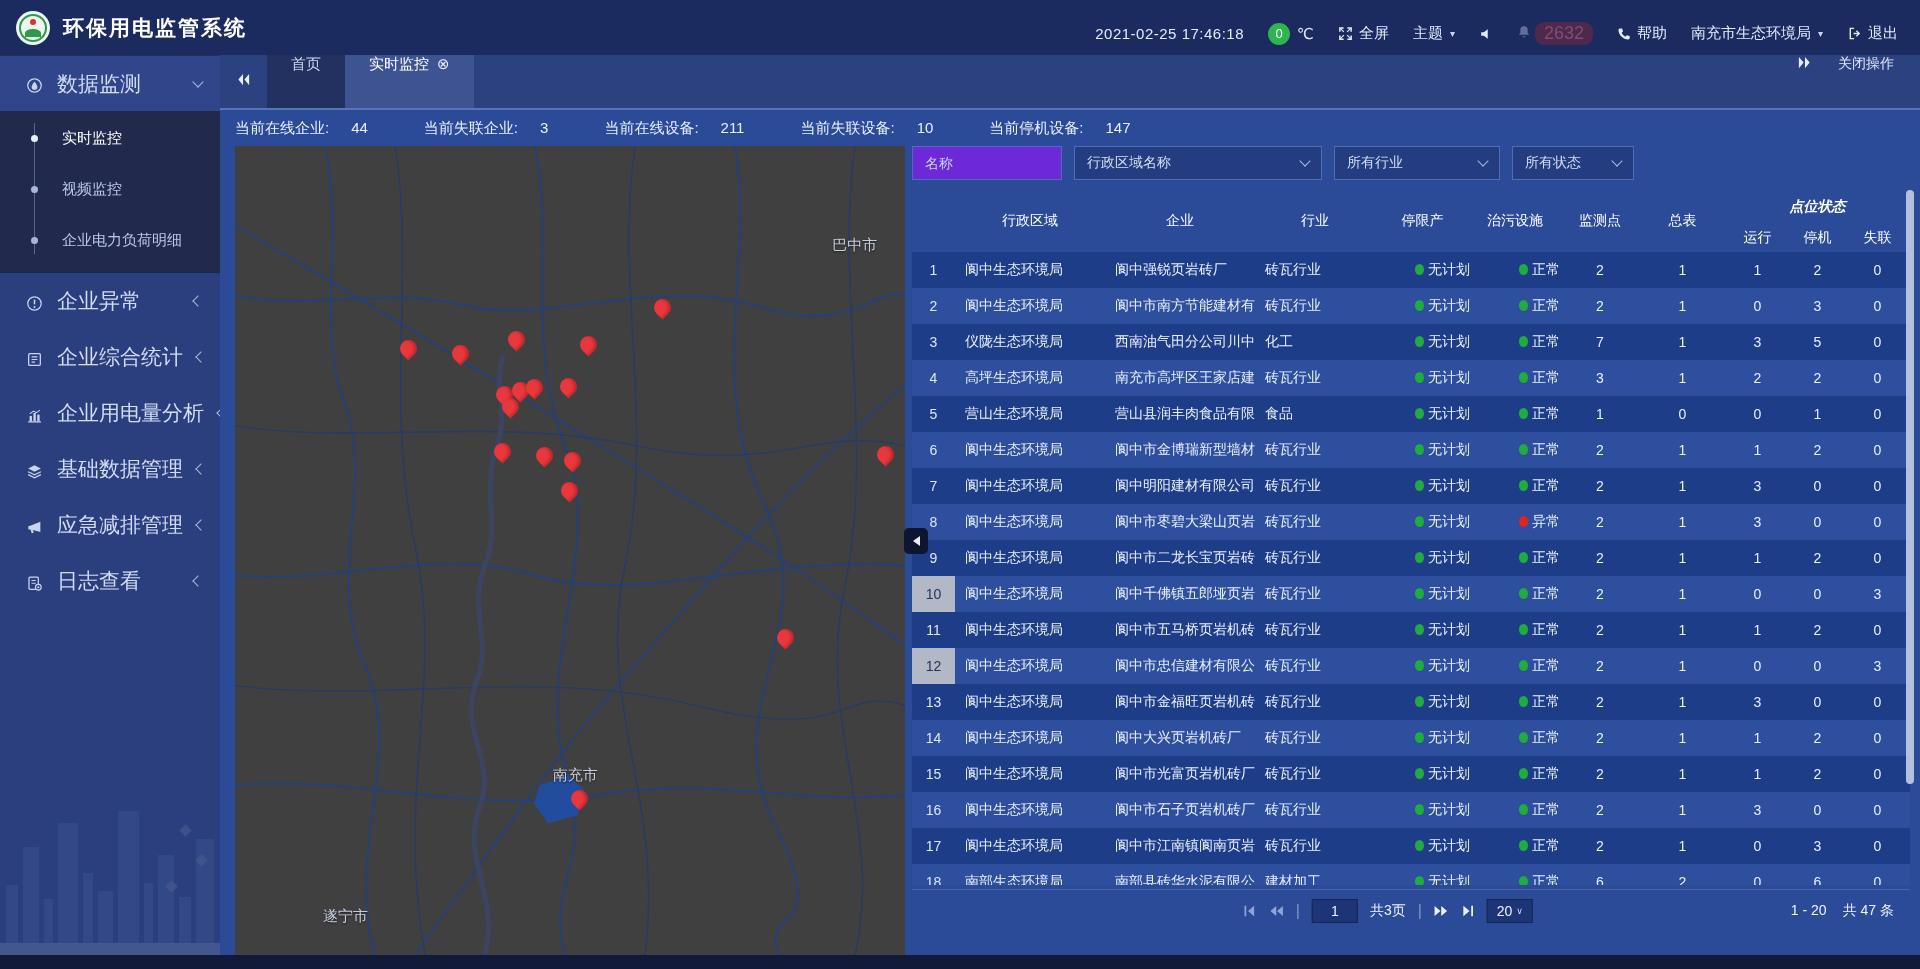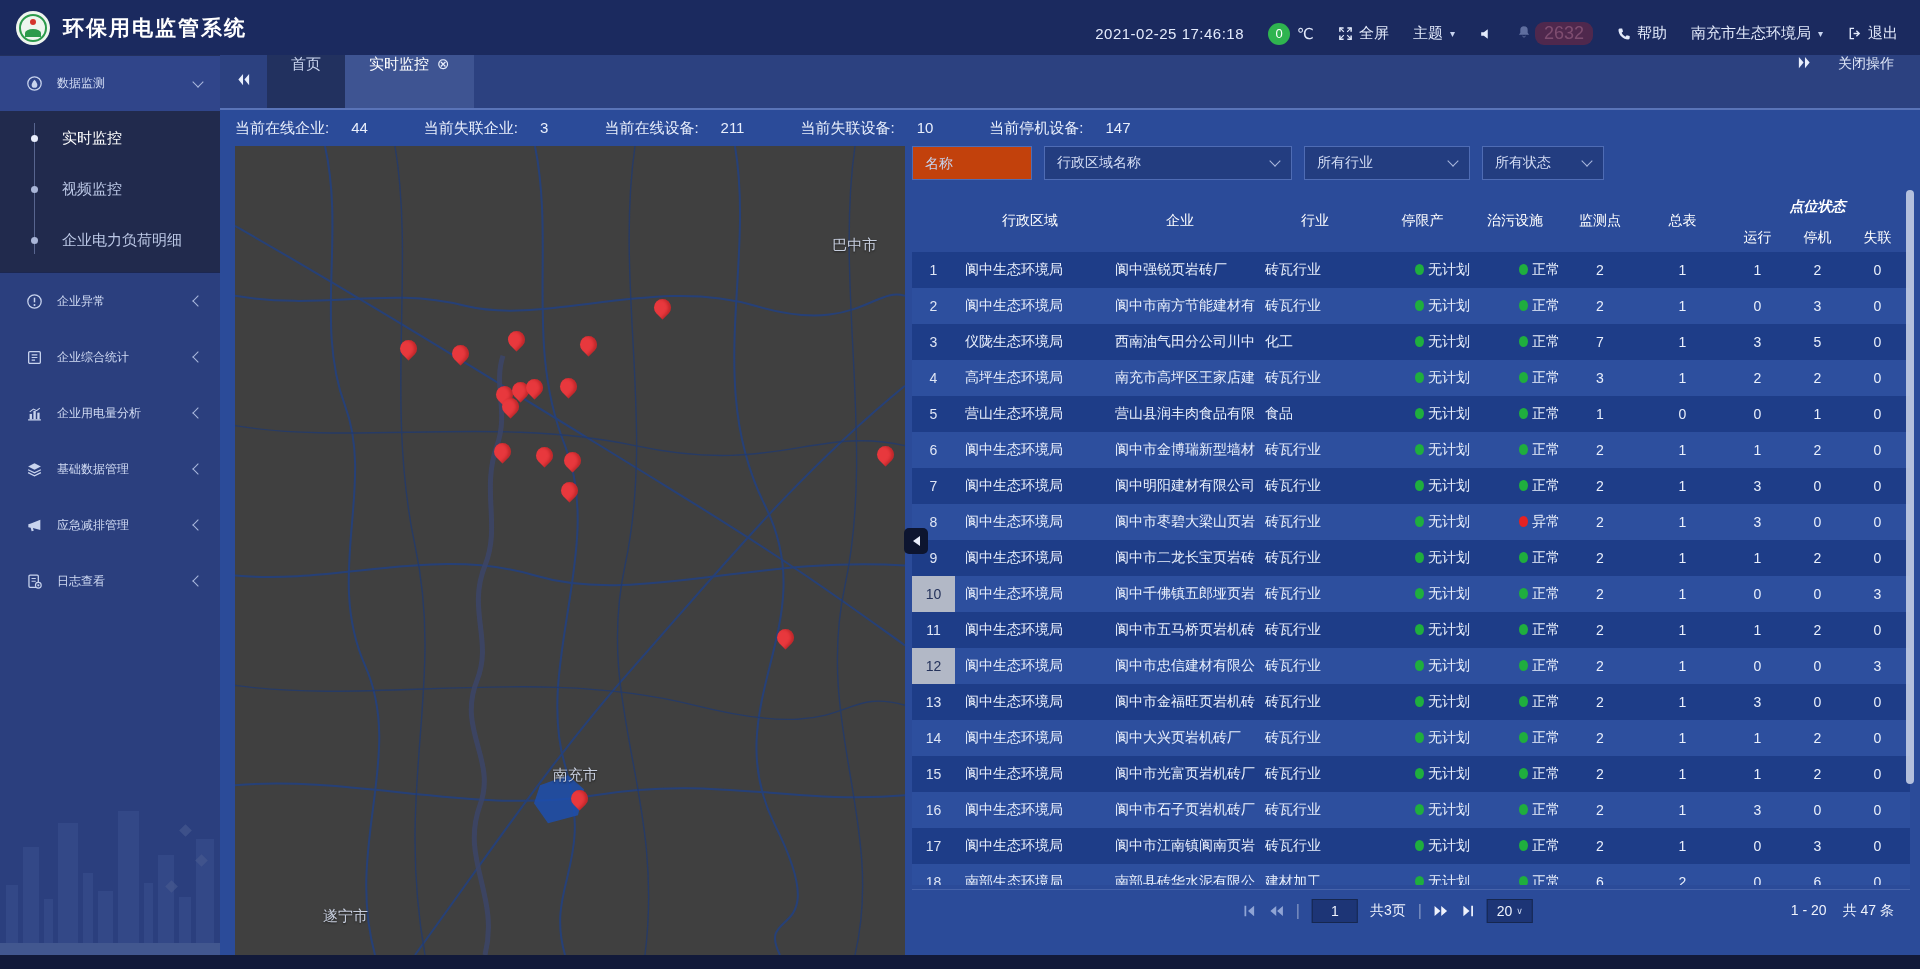--- a/index.html
+++ b/index.html
@@ -21,21 +21,21 @@
   .temp{display:flex;align-items:center;gap:7px;}
   .temp-circle{width:22px;height:22px;border-radius:50%;background:#2fb44f;color:#fff;font-size:13px;font-style:normal;display:flex;align-items:center;justify-content:center;}
   .temp em{font-style:normal;font-size:15px;}
   .hbtn{display:flex;align-items:center;gap:6px;cursor:pointer;white-space:nowrap;}
   .hbtn svg{display:block;}
   .caret{font-style:normal;font-size:10px;color:#c8d4f0;margin-left:1px;}
   .notif{display:flex;align-items:center;gap:4px;opacity:.55;cursor:pointer;}
   .badge{background:#7b2840;color:#d06a7e;border-radius:9px;padding:1px 9px;font-size:18px;}
   
   .sidebar{position:absolute;top:55px;left:0;width:220px;bottom:14px;background:#2b3f7e;z-index:20;overflow:hidden;}
-  .nav-item{height:56px;display:flex;align-items:center;padding:0 18px 0 26px;gap:14px;font-size:12px;color:#d2dcf4;cursor:pointer;position:relative;}
+  .nav-item{height:56px;display:flex;align-items:center;padding:0 18px 0 26px;gap:14px;font-size:21px;color:#d2dcf4;cursor:pointer;position:relative;}
   .nav-item .lbl{flex:1;white-space:nowrap;}
   .nav-item.expanded{background:#30458a;border-top:1px solid #22305f;}
   .nav-icon{width:17px;height:17px;flex:0 0 auto;}
   .chev{width:8px;height:8px;border-right:1.6px solid #aab8dd;border-bottom:1.6px solid #aab8dd;flex:0 0 auto;}
   .chev.down{transform:rotate(45deg);margin-top:-4px;}
   .chev.left{transform:rotate(135deg);}
   .submenu{background:#212a4d;position:relative;padding:2px 0 6px 0;border-bottom:1px solid #1c2750;}
   .submenu::before{content:'';position:absolute;left:34px;top:12px;bottom:18px;width:1px;background:#58658f;}
   .sub-item{height:51px;display:flex;align-items:center;padding-left:62px;font-size:15px;color:#bcc8e6;cursor:pointer;position:relative;white-space:nowrap;}
   .sub-item::before{content:'';position:absolute;left:31px;top:50%;margin-top:-4px;width:7px;height:7px;border-radius:50%;background:#aab6d8;}
@@ -63,21 +63,21 @@
   .map-panel{position:absolute;left:15px;top:36px;width:670px;bottom:0;background:#404040;overflow:hidden;}
   .map-svg{position:absolute;inset:0;width:100%;height:100%;}
   .map-city{position:absolute;transform:translate(-50%,-50%);font-size:15px;color:#c7cede;text-shadow:0 1px 2px rgba(0,0,0,.6);white-space:nowrap;}
   .pin{position:absolute;width:17px;height:17px;margin:-19px 0 0 -8px;background:#e8383d;border-radius:50% 50% 50% 0;transform:rotate(-45deg);box-shadow:inset -2px -2px 3px rgba(120,10,10,.35);cursor:pointer;}
   .map-toggle{position:absolute;left:684px;top:418px;width:24px;height:26px;background:#0d1530;border-radius:5px;display:flex;align-items:center;justify-content:center;cursor:pointer;z-index:5;}
   .map-toggle i{width:0;height:0;border-top:5px solid transparent;border-bottom:5px solid transparent;border-right:7px solid #e9eefc;}
   
   .right-panel{position:absolute;left:692px;right:10px;top:36px;bottom:0;}
   .filters{position:absolute;top:0;left:0;right:0;height:34px;display:flex;gap:12px;}
   .f-box{height:34px;background:#233d80;border:1px solid #4f6cb4;color:#d5def5;font-size:14px;display:flex;align-items:center;padding:0 12px;gap:8px;}
-  .f-input{width:120px;background:#c2410c;outline:none;}
+  .f-input{width:150px;background:#6d28d9;outline:none;}
   .f-input::placeholder{color:#c6d2ee;}
   .f-sel{justify-content:space-between;cursor:pointer;}
   
   .table-wrap{position:absolute;top:44px;left:0;right:0;bottom:70px;overflow:hidden;}
   table{width:100%;border-collapse:collapse;table-layout:fixed;font-size:14px;color:#eaf0fc;}
   thead th{font-weight:normal;color:#ffffff;height:34px;text-align:center;}
   thead tr:last-child th{height:28px;margin-top:40px;}
   th.group{font-style:italic;font-weight:bold;}
   tbody td{height:36px;white-space:nowrap;overflow:hidden;}
   tbody tr:nth-child(odd){background:#1e3d88;}

